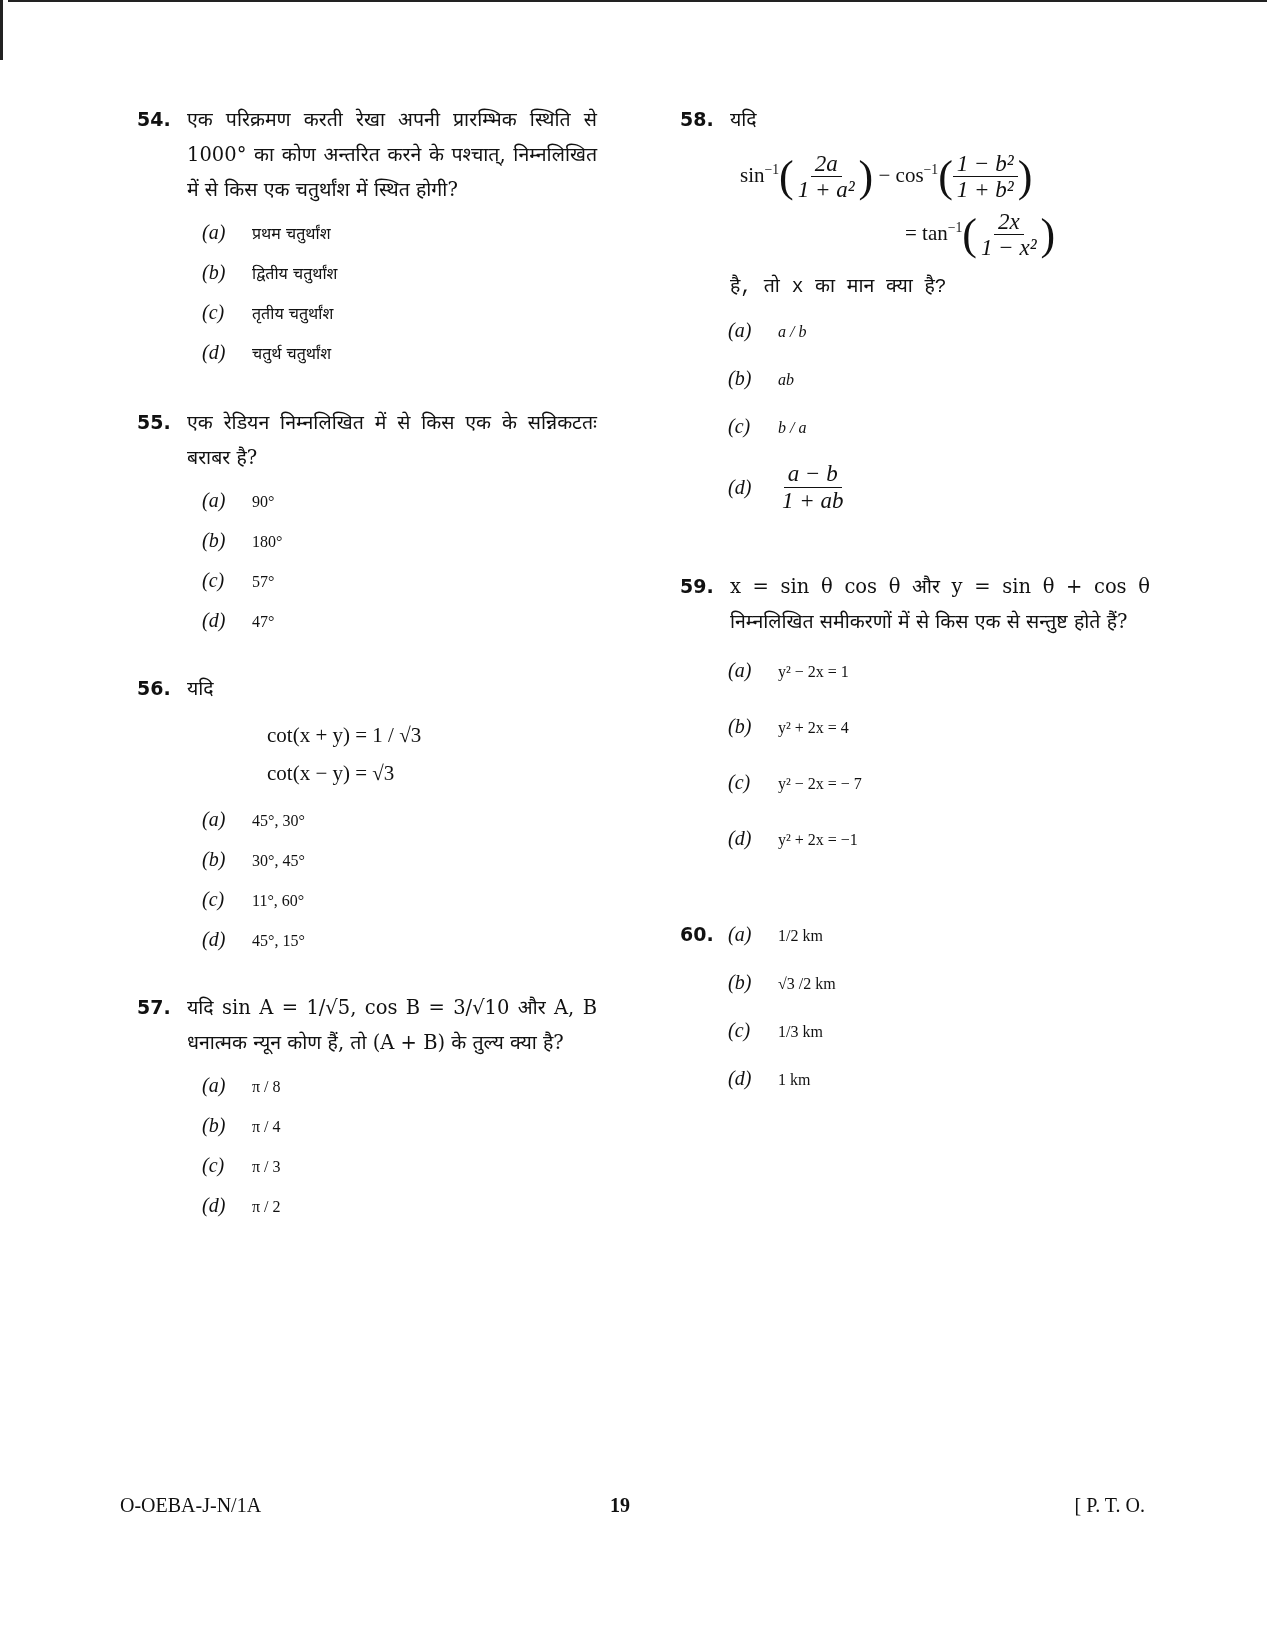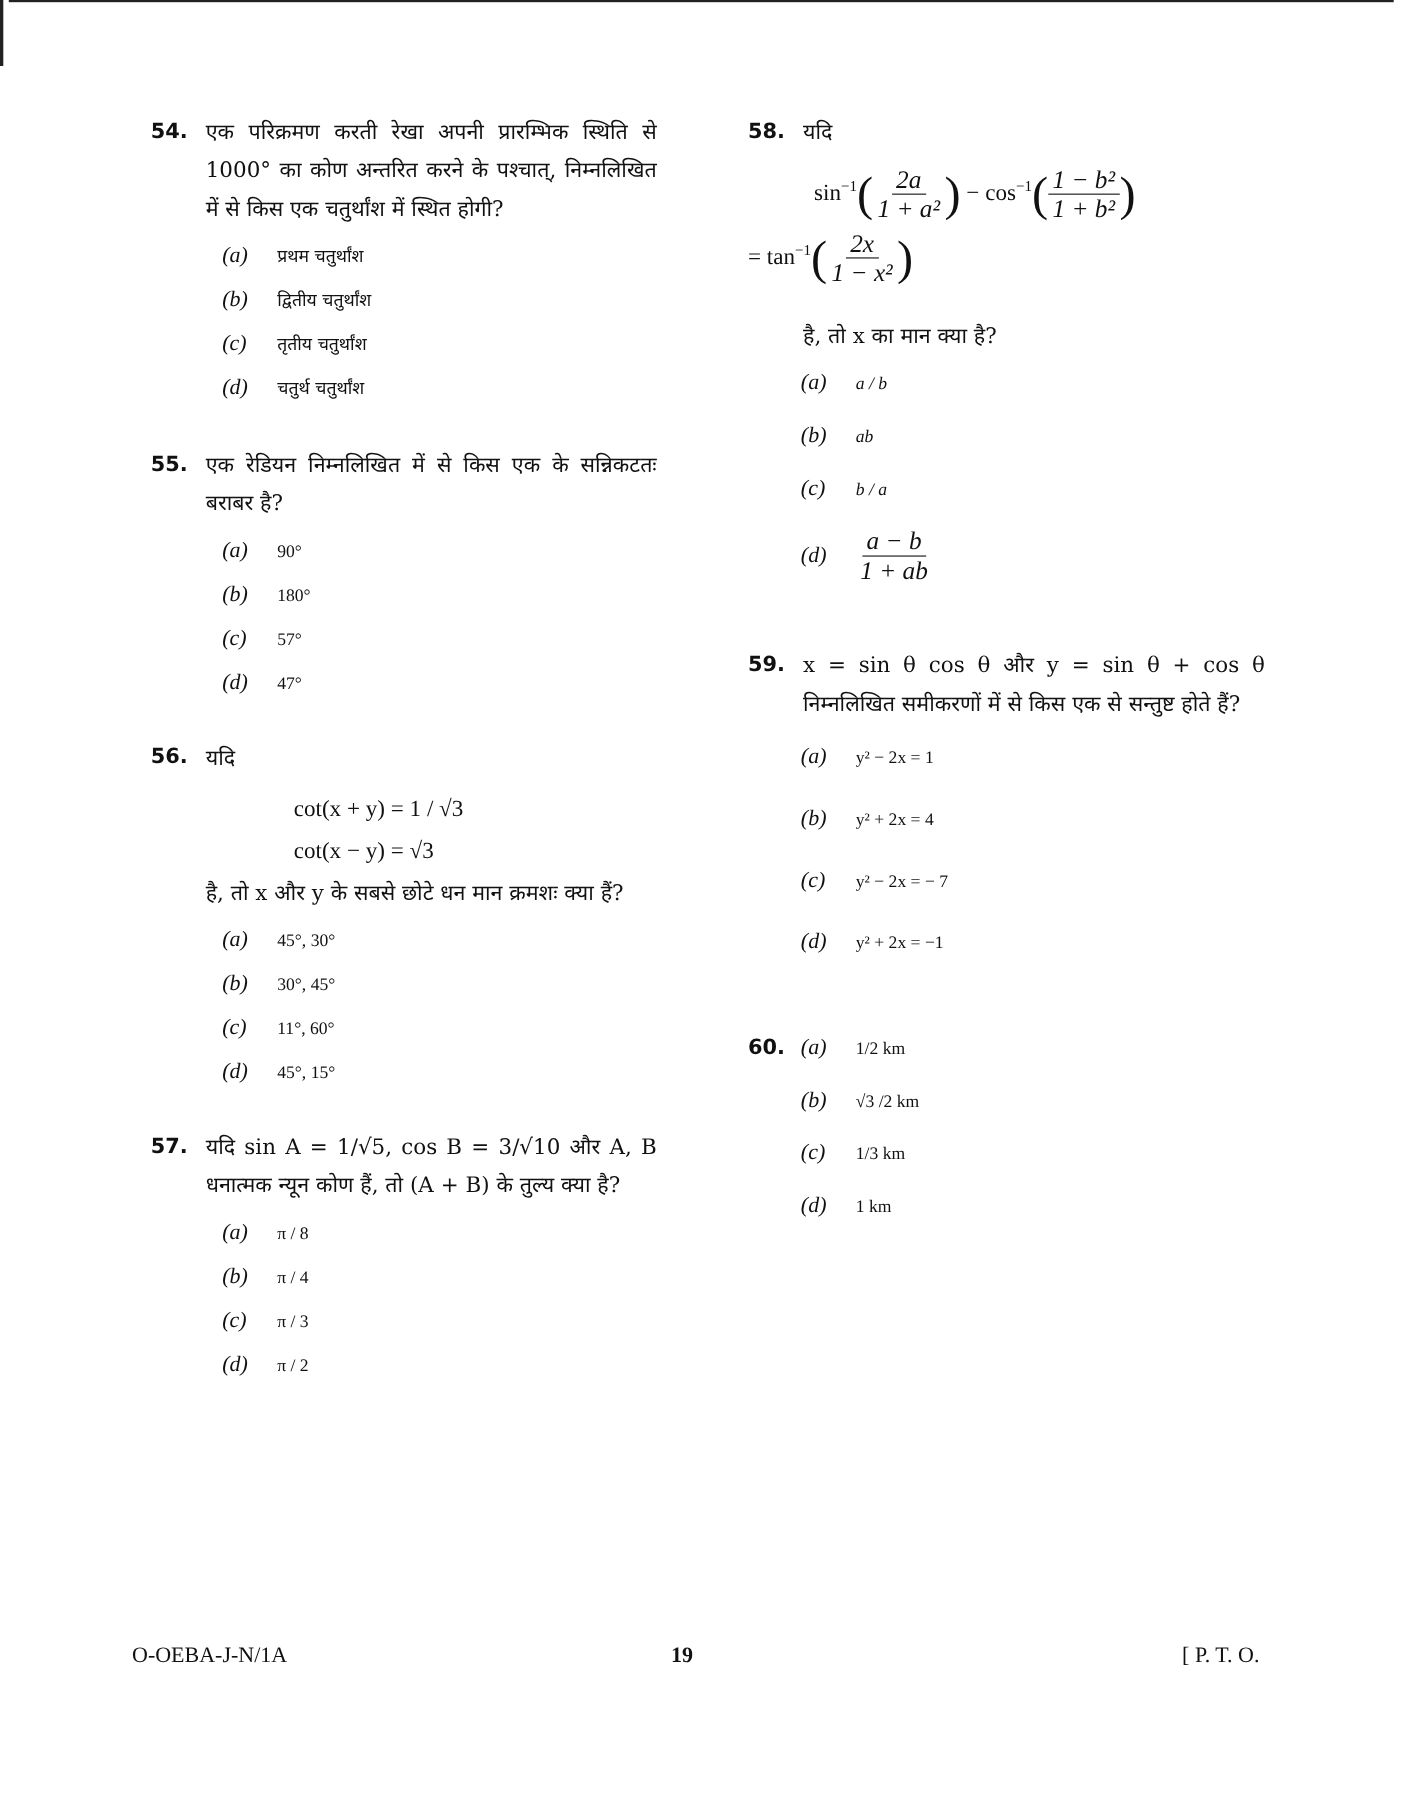--- a/index.html
+++ b/index.html
@@ -86,21 +86,20 @@
           <span class="opt-text math">47°</span>
         </div>
     </div>
   </div>
 
   <div class="q" style="margin-top:28px;">
     <span class="qnum">56.</span>
     <div class="qbody">यदि</div>
     <div class="eq" style="margin-left:130px;margin-top:12px;height:38px;">cot(x + y) = 1 / √3</div>
     <div class="eq" style="margin-left:130px;height:38px;">cot(x − y) = √3</div>
-    <div class="qbody">है, तो x और y के सबसे छोटे धन मान क्रमशः क्या हैं?</div>
     <div class="opts">
       <div class="opt">
           <span class="opt-label">(a)</span>
           <span class="opt-text math">45°, 30°</span>
         </div>
       <div class="opt">
           <span class="opt-label">(b)</span>
           <span class="opt-text math">30°, 45°</span>
         </div>
       <div class="opt">
@@ -147,28 +146,28 @@
       <span>sin</span><sup>−1</sup><span class="paren">(</span><span class="frac">
           <span class="num mi">2a</span>
           <span class="den mi">1 + a²</span>
         </span><span class="paren">)</span>
       <span>−</span>
       <span>cos</span><sup>−1</sup><span class="paren">(</span><span class="frac">
           <span class="num mi">1 − b²</span>
           <span class="den mi">1 + b²</span>
         </span><span class="paren">)</span>
     </div>
-    <div class="eq" style="margin-top:6px;">
+    <div class="eq" style="margin-left:225px;margin-top:6px;">
       <span>=</span>
       <span>tan</span><sup>−1</sup><span class="paren">(</span><span class="frac">
           <span class="num mi">2x</span>
           <span class="den mi">1 − x²</span>
         </span><span class="paren">)</span>
     </div>
-    <div class="qbody" style="margin-top:28px;">है, तो x का मान क्या है?</div>
+    <div class="qbody" style="margin-top:10px;font-family:Liberation Mono, monospace;">है, तो x का मान क्या है?</div>
     <div class="opts" style="margin-left:48px;">
       <div class="opt" style="height:48px;">
           <span class="opt-label">(a)</span>
           <span class="opt-text math mi">a / b</span>
         </div>
       <div class="opt" style="height:48px;">
           <span class="opt-label">(b)</span>
           <span class="opt-text math mi">ab</span>
         </div>
       <div class="opt" style="height:48px;">

